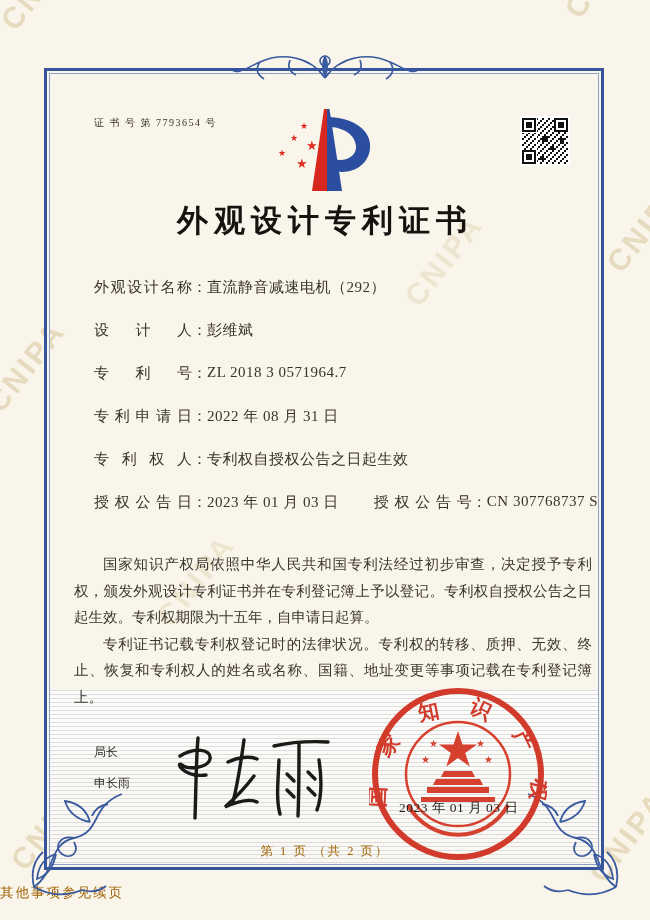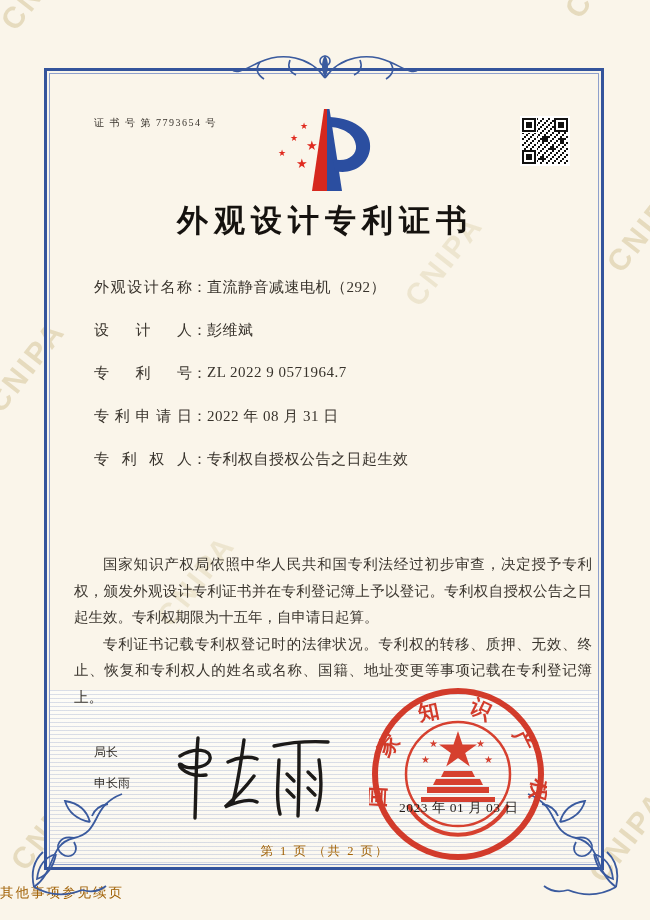--- a/index.html
+++ b/index.html
@@ -174,27 +174,35 @@
   <div class="title">外观设计专利证书</div>
 
   <div class="fields">
     <div class="field-row">
       <span class="flabel">外观设计名称</span><span class="fcolon">：</span><span class="fvalue">直流静音减速电机（292）</span>
     </div>
     <div class="field-row">
       <span class="flabel">设计人</span><span class="fcolon">：</span><span class="fvalue">彭维斌</span>
     </div>
     <div class="field-row">
-      <span class="flabel">专利号</span><span class="fcolon">：</span><span class="fvalue">ZL 2022 9 0571964.7</span>
+      <span class="flabel">专利号</span><span class="fcolon">：</span><span class="fvalue">ZL 2018 3 0571964.7</span>
     </div>
     <div class="field-row">
       <span class="flabel">专利申请日</span><span class="fcolon">：</span><span class="fvalue">2022 年 08 月 31 日</span>
     </div>
     <div class="field-row">
       <span class="flabel">专利权人</span><span class="fcolon">：</span><span class="fvalue">专利权自授权公告之日起生效</span>
+    </div>
+    <div class="field-row grant-row">
+      <span class="gpair1">
+        <span class="flabel">授权公告日</span><span class="fcolon">：</span><span class="fvalue">2023 年 01 月 03 日</span>
+      </span>
+      <span>
+        <span class="flabel">授权公告号</span><span class="fcolon">：</span><span class="fvalue">CN 307768737 S</span>
+      </span>
     </div>
   </div>
 
   <div class="body-text">
     <p>国家知识产权局依照中华人民共和国专利法经过初步审查，决定授予专利权，颁发外观设计专利证书并在专利登记簿上予以登记。专利权自授权公告之日起生效。专利权期限为十五年，自申请日起算。</p>
     <p>专利证书记载专利权登记时的法律状况。专利权的转移、质押、无效、终止、恢复和专利权人的姓名或名称、国籍、地址变更等事项记载在专利登记簿上。</p>
   </div>
 
   <div class="signer">
     <div>局长</div>

